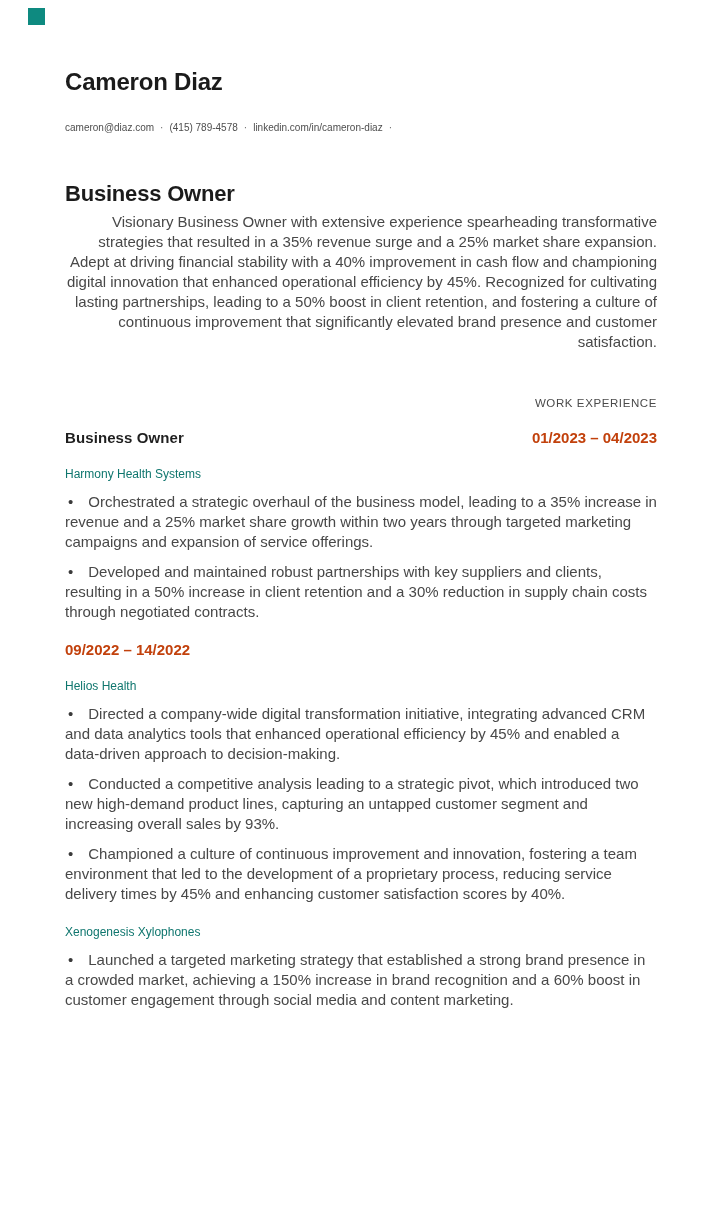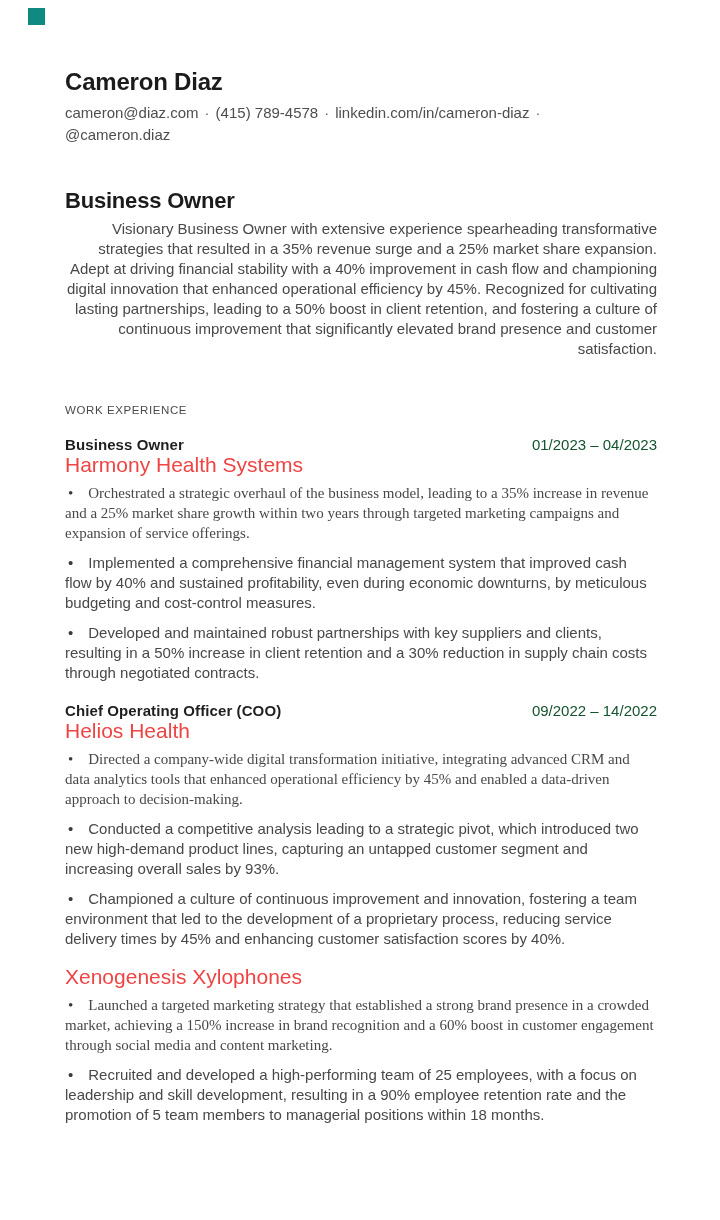--- a/index.html
+++ b/index.html
@@ -26,22 +26,22 @@
   }
   .name {
     margin-top: 68px;
     font-size: 24px;
     line-height: 27px;
     font-weight: bold;
     letter-spacing: -0.2px;
     color: #1b1b1b;
   }
   .contact {
-    margin-top: 7px;
-    font-size: 15px;
+    margin-top: 22px;
+    font-size: 10px;
     line-height: 22px;
     color: #4e4e4e;
   }
   .contact .sep { padding: 0 6px; color: #6a6a6a; }
   .contact .line2 { display: block; }
   .profile-title {
     margin-top: 42px;
     font-size: 22px;
     line-height: 26px;
     font-weight: bold;
@@ -54,102 +54,100 @@
     line-height: 20px;
     color: #484848;
     text-align: right;
   }
   .section-label {
     margin-top: 44px;
     font-size: 11.5px;
     line-height: 14px;
     letter-spacing: 0.6px;
     color: #4a4a4a;
+    text-align: right;
   }
   .job { margin-top: 18px; }
   .job:first-of-type { margin-top: 30px; }
   .job-header {
     display: flex;
     justify-content: space-between;
     align-items: baseline;
     font-size: 15px;
     line-height: 20px;
   }
   .job-title { font-weight: bold; color: #1f1f1f; letter-spacing: 0.1px; }
-  .job-dates { color: #14532d; white-space: nowrap; }
+  .job-dates { color: #c2410c; white-space: nowrap; font-weight: bold; }
   .job-company {
-    margin-top: 0;
-    font-size: 21px;
+    margin-top: 16px;
+    font-size: 12px;
     line-height: 20px;
-    color: #ef4444;
+    color: #0f766e;
   }
   .bullets { margin-top: 8px; }
   .bullet {
     font-size: 15px;
     line-height: 20px;
     color: #484848;
     margin-top: 10px;
   }
-  .bullet:first-child { margin-top: 0; font-family: Liberation Serif, serif; }
+  .bullet:first-child { margin-top: 0; }
   .bullet::before {
     content: "\2022";
     color: #3a3a3a;
     margin-right: 15px;
     margin-left: 3px;
   }
 </style>
 </head>
 <body>
 
 <div class="page">
 
   <div class="logo-mark" style="background: rgb(14, 138, 128);"></div>
 
   <div class="content">
 
     <div class="name">Cameron Diaz</div>
 
     <div class="contact">
-      <span>cameron@diaz.com</span><span class="sep">·</span><span>(415) 789-4578</span><span class="sep">·</span><span>linkedin.com/in/cameron-diaz</span><span class="sep">·</span><span class="line2">@cameron.diaz</span>
+      <span>cameron@diaz.com</span><span class="sep">·</span><span>(415) 789-4578</span><span class="sep">·</span><span>linkedin.com/in/cameron-diaz</span><span class="sep">·</span>
     </div>
 
     <div class="profile-title">Business Owner</div>
 
     <div class="summary">Visionary Business Owner with extensive experience spearheading transformative strategies that resulted in a 35% revenue surge and a 25% market share expansion. Adept at driving financial stability with a 40% improvement in cash flow and championing digital innovation that enhanced operational efficiency by 45%. Recognized for cultivating lasting partnerships, leading to a 50% boost in client retention, and fostering a culture of continuous improvement that significantly elevated brand presence and customer satisfaction.</div>
 
     <div class="section-label">WORK EXPERIENCE</div>
 
     <div class="job">
       <div class="job-header">
         <span class="job-title">Business Owner</span>
         <span class="job-dates">01/2023 – 04/2023</span>
       </div>
       <div class="job-company">Harmony Health Systems</div>
       <div class="bullets">
         <div class="bullet">Orchestrated a strategic overhaul of the business model, leading to a 35% increase in revenue and a 25% market share growth within two years through targeted marketing campaigns and expansion of service offerings.</div>
-        <div class="bullet">Implemented a comprehensive financial management system that improved cash flow by 40% and sustained profitability, even during economic downturns, by meticulous budgeting and cost-control measures.</div>
         <div class="bullet">Developed and maintained robust partnerships with key suppliers and clients, resulting in a 50% increase in client retention and a 30% reduction in supply chain costs through negotiated contracts.</div>
       </div>
     </div>
 
     <div class="job">
       <div class="job-header">
-        <span class="job-title">Chief Operating Officer (COO)</span>
         <span class="job-dates">09/2022 – 14/2022</span>
       </div>
       <div class="job-company">Helios Health</div>
       <div class="bullets">
         <div class="bullet">Directed a company-wide digital transformation initiative, integrating advanced CRM and data analytics tools that enhanced operational efficiency by 45% and enabled a data-driven approach to decision-making.</div>
         <div class="bullet">Conducted a competitive analysis leading to a strategic pivot, which introduced two new high-demand product lines, capturing an untapped customer segment and increasing overall sales by 93%.</div>
         <div class="bullet">Championed a culture of continuous improvement and innovation, fostering a team environment that led to the development of a proprietary process, reducing service delivery times by 45% and enhancing customer satisfaction scores by 40%.</div>
       </div>
     </div>
 
     <div class="job">
       <div class="job-company">Xenogenesis Xylophones</div>
       <div class="bullets">
         <div class="bullet">Launched a targeted marketing strategy that established a strong brand presence in a crowded market, achieving a 150% increase in brand recognition and a 60% boost in customer engagement through social media and content marketing.</div>
-        <div class="bullet">Recruited and developed a high-performing team of 25 employees, with a focus on leadership and skill development, resulting in a 90% employee retention rate and the promotion of 5 team members to managerial positions within 18 months.</div>
       </div>
     </div>
 
   </div>
 </div>
 
 </body></html>

